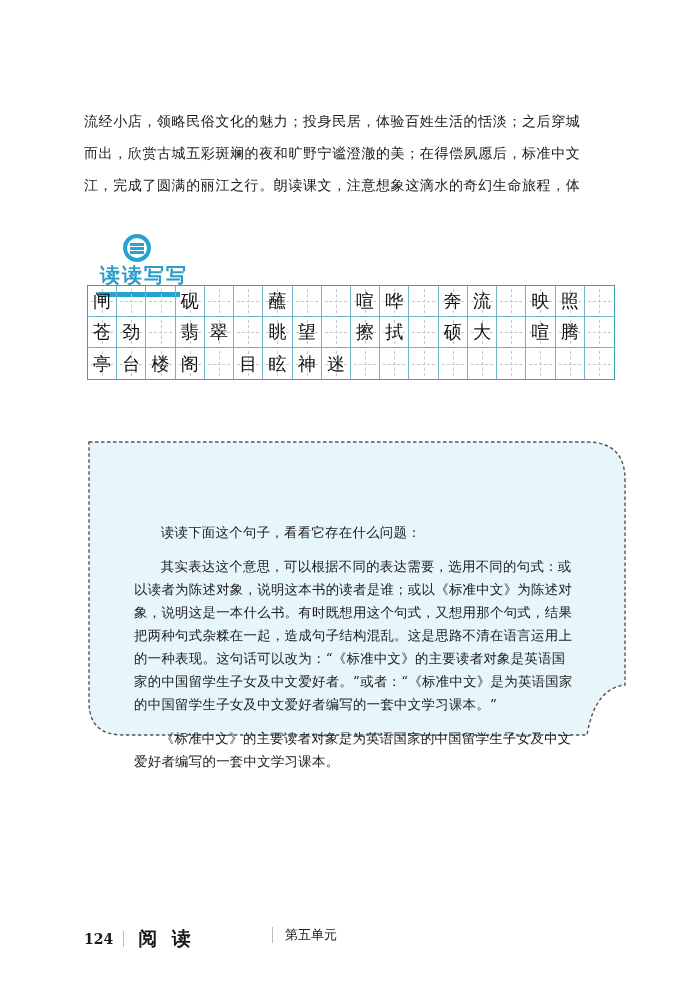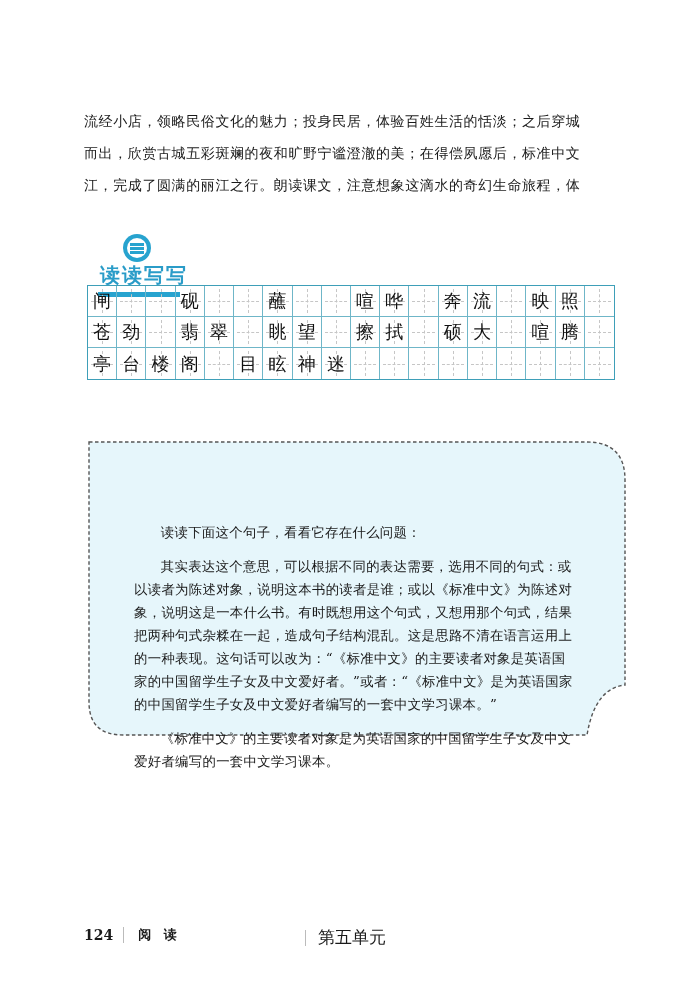--- a/index.html
+++ b/index.html
@@ -37,22 +37,22 @@
   .tip-title { position:absolute; left:0; width:540px; top:26px; text-align:center;
                font-size:15.5px; letter-spacing:1px; }
   .tip-body { position:absolute; left:36px; top:70px; width:466px; font-size:13.4px;
               line-height:23px; letter-spacing:0.3px; }
   .tip-body p { margin:11px; }
   .tip-body .indent { text-indent:2em; }
 
   .footer { position:absolute; top:926px; left:84px; font-size:14px; display:flex; align-items:center; }
   .pg-num { font-weight:bold; font-family:"DejaVu Serif",serif; font-size:14px; }
   .sep { width:1px; height:16px; background:#bbbbbb; margin:0 14px 0 10px; }
-  .footer-label { font-weight:bold; letter-spacing:4px; font-size:13px;text-align:right; }
-  .unit { position:absolute; top:926px; left:272px; font-size:17px; display:flex; align-items:center;margin-left:33px; }
+  .footer-label { font-weight:bold; letter-spacing:4px; font-size:19px;text-align:right; }
+  .unit { position:absolute; top:926px; left:272px; font-size:13px; display:flex; align-items:center; }
   .unit .sep2 { width:1px; height:16px; background:#bbbbbb; margin-right:12px; }
 </style>
 </head>
 <body>
 
 <div class="intro">
   <p>流经小店，领略民俗文化的魅力；投身民居，体验百姓生活的恬淡；之后穿城</p>
   <p>而出，欣赏古城五彩斑斓的夜和旷野宁谧澄澈的美；在得偿夙愿后，标准中文</p>
   <p>江，完成了圆满的丽江之行。朗读课文，注意想象这滴水的奇幻生命旅程，体</p>
 </div>

